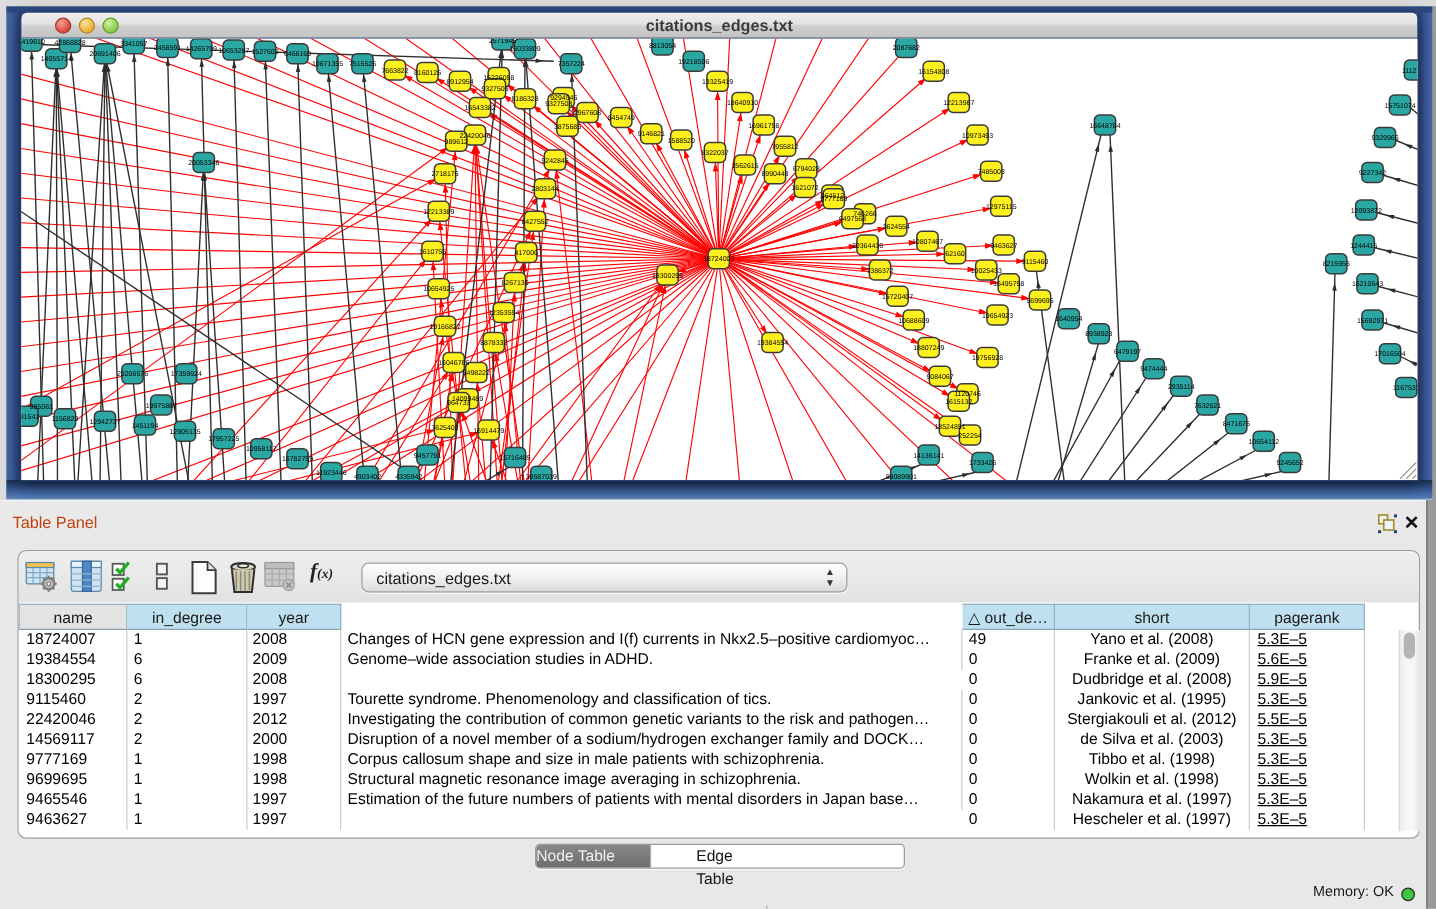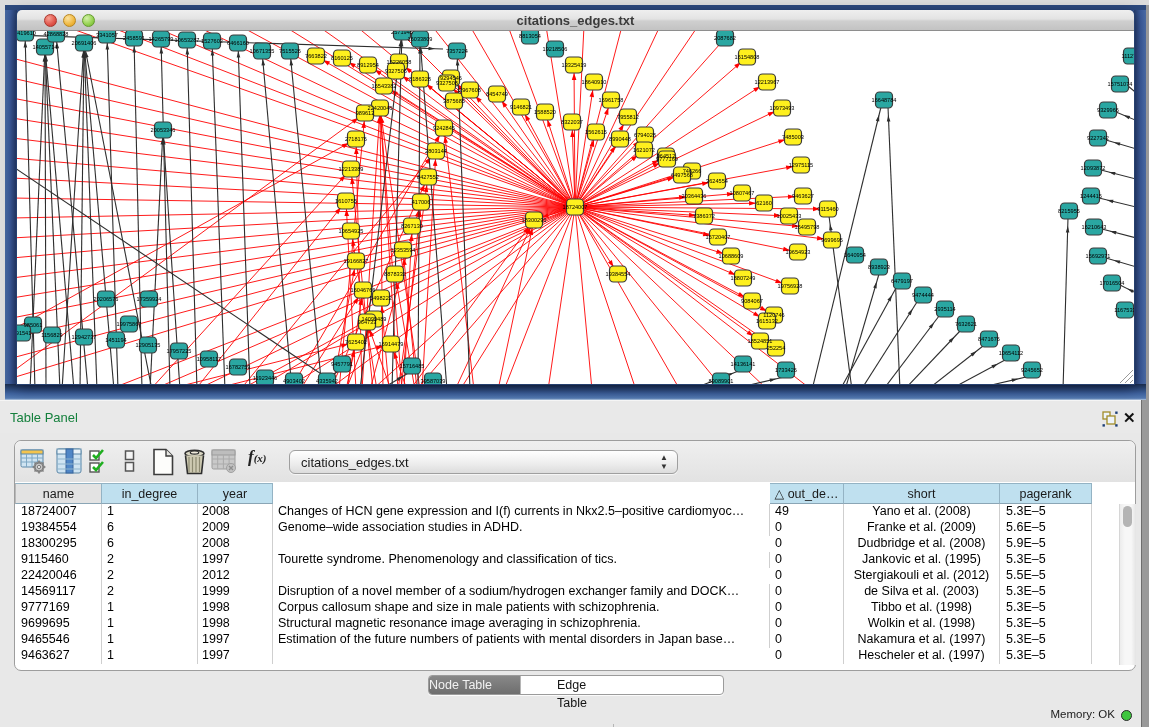--- a/index.html
+++ b/index.html
@@ -15,42 +15,42 @@
 #titlebar { left:0; top:0; width:1117px; height:21px; border-radius:5px 5px 0 0;
   background:linear-gradient(#efefef 0%,#e3e3e3 45%,#cfcfcf 55%,#c3c3c3 100%);
   border-bottom:1px solid #8e8e8e; }
 #titlebar .title { position:absolute; left:0; right:0; top:3px; text-align:center; font-size:13px; font-weight:bold; color:#3b3b3b; }
 .tl { position:absolute; top:3.5px; width:13px; height:13px; border-radius:50%; }
 #tl-r { left:27px; background:radial-gradient(circle at 35% 30%, #f7a093, #e0554a 60%, #c03a30); border:1px solid #a8352c; }
 #tl-y { left:46px; background:radial-gradient(circle at 35% 30%, #fbe2a0, #efb73e 60%, #d99b22); border:1px solid #b9861e; }
 #tl-g { left:65px; background:radial-gradient(circle at 35% 30%, #d3f0a8, #93d14e 60%, #6fae33); border:1px solid #649b2d; }
 #canvas { left:17px; top:31px; width:1117px; height:353px; background:#fff; overflow:hidden; }
 #tpanel-head { left:0; top:400px; width:1141px; height:33px; background:#e9e9e9; border-top:1px solid #f5f5f5; }
-#tpanel-head .t { position:absolute; left:10px; top:9px; font-size:13px; color:#15803d; }
+#tpanel-head .t { position:absolute; left:10px; top:9px; font-size:13px; color:#c2410c; }
 #rstrip-bot { left:1141px; top:400px; width:8px; height:327px; background:#9a9a9a; border-left:1px solid #6e6e6e; }
 #container { left:14px; top:440px; width:1122px; height:231px; background:#fff; border:1px solid #9d9d9d; border-radius:7px; }
 #toolbar { left:15px; top:441px; width:1120px; height:41px; background:linear-gradient(#efefef,#e2e2e2); border-radius:7px 7px 0 0; }
 .ic { position:absolute; top:7px; }
 #dropdown { position:absolute; left:274px; top:9px; width:389px; height:24px; border:1px solid #9f9f9f; border-radius:6px;
   background:linear-gradient(#ffffff,#ececec 60%,#dcdcdc); box-shadow:0 1px 1px rgba(255,255,255,.7); }
 #dropdown .txt { position:absolute; left:11px; top:4px; font-size:13px; color:#1a1a1a; }
 #dropdown .arr { position:absolute; right:9px; top:2px; font-size:8px; color:#333; line-height:9px; }
 #thead { left:15px; top:483px; width:1104px; height:21px; }
 .th { position:absolute; top:0; height:21px; background:#bfe0ef; border-right:1px solid #94b3c4; border-bottom:1px solid #8aa5b5;
   border-top:1px solid #94b3c4; font-size:12.5px; color:#1a1a1a; text-align:center; line-height:20px; }
 #tbody { left:15px; top:504px; width:1104px; height:161px; background:#fff; }
 .trow { position:absolute; left:0; width:1104px; height:16px; }
 .c { position:absolute; top:0; height:16px; font-size:12.5px; color:#000; line-height:15px; white-space:nowrap; overflow:hidden; border-right:1px solid #cfcfcf; }
 .c1 { left:0;   width:87px;  padding-left:6px; }
 .c2 { left:87px; width:96px; padding-left:5px; }
 .c3 { left:183px; width:75px; padding-left:4px; }
 .c4 { left:258px; width:497px; padding-left:5px; }
 .c5 { left:755px; width:74px; padding-left:5px; }
 .c6 { left:829px; width:156px; text-align:center; }
-.c7 { left:985px; width:92px; padding-left:6px; }
+.c7 { left:985px; width:92px; padding-left:6px;text-decoration:underline; }
 #vscroll { left:1119px; top:504px; width:17px; height:161px; background:linear-gradient(90deg,#ececec,#f7f7f7 30%,#f7f7f7 70%,#e4e4e4); border-left:1px solid #d6d6d6; }
 #vthumb { left:1123px; top:506px; width:9px; height:21px; background:#b4b4b4; border-radius:5px; }
 #tabs { left:428px; top:675px; width:296px; height:20px; border:1px solid #9b9b9b; border-radius:4px; background:#fff;
   box-shadow:0 1px 0 rgba(255,255,255,.8); }
 .tab { position:absolute; top:0; height:18px; font-size:12.5px; line-height:18px; text-align:left; color:#141414; }
 #tab1 { left:0; width:91px; background:linear-gradient(#888888,#6e6e6e); color:#f2f2f2; border-radius:3px 0 0 3px; }
 #tab2 { left:91px; width:93px; border-left:1px solid #b5b5b5;padding-left:36px; }
 #tab3 { left:184px; width:110px; border-left:1px solid #b5b5b5;margin-top:48px; }
 #status .txt { position:absolute; right:34px; top:708px; font-size:11.5px; color:#1a1a1a; }
 #status .dot { position:absolute; left:1121px; top:710px; width:11px; height:11px; border-radius:50%; background:#3ec63e; border:1.5px solid #2a2a2a; }
@@ -817,28 +817,29 @@
       <div class="c c3">1997</div>
 <div class="c c4">Tourette syndrome. Phenomenology and classification of tics.</div>
       <div class="c c5">0</div>
       <div class="c c6">Jankovic et al. (1995)</div>
 <div class="c c7">5.3E–5</div>
     </div>
 <div class="trow" style="top:64px">
 <div class="c c1">22420046</div>
       <div class="c c2">2</div>
       <div class="c c3">2012</div>
+<div class="c c4">Investigating the contribution of common genetic variants to the risk and pathogen…</div>
       <div class="c c5">0</div>
       <div class="c c6">Stergiakouli et al. (2012)</div>
 <div class="c c7">5.5E–5</div>
     </div>
 <div class="trow" style="top:80px">
 <div class="c c1">14569117</div>
       <div class="c c2">2</div>
-      <div class="c c3">1999</div>
+      <div class="c c3">2000</div>
 <div class="c c4">Disruption of a novel member of a sodium/hydrogen exchanger family and DOCK…</div>
       <div class="c c5">0</div>
       <div class="c c6">de Silva et al. (2003)</div>
 <div class="c c7">5.3E–5</div>
     </div>
 <div class="trow" style="top:96px">
 <div class="c c1">9777169</div>
       <div class="c c2">1</div>
       <div class="c c3">1998</div>
 <div class="c c4">Corpus callosum shape and size in male patients with schizophrenia.</div>

